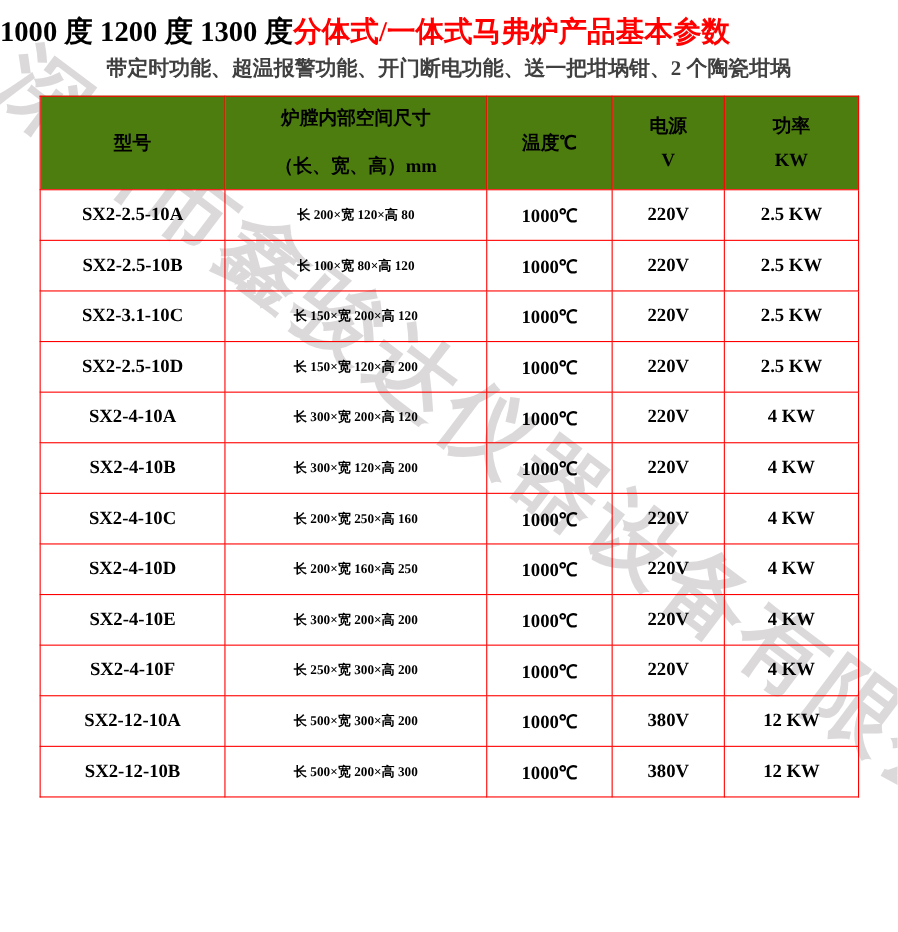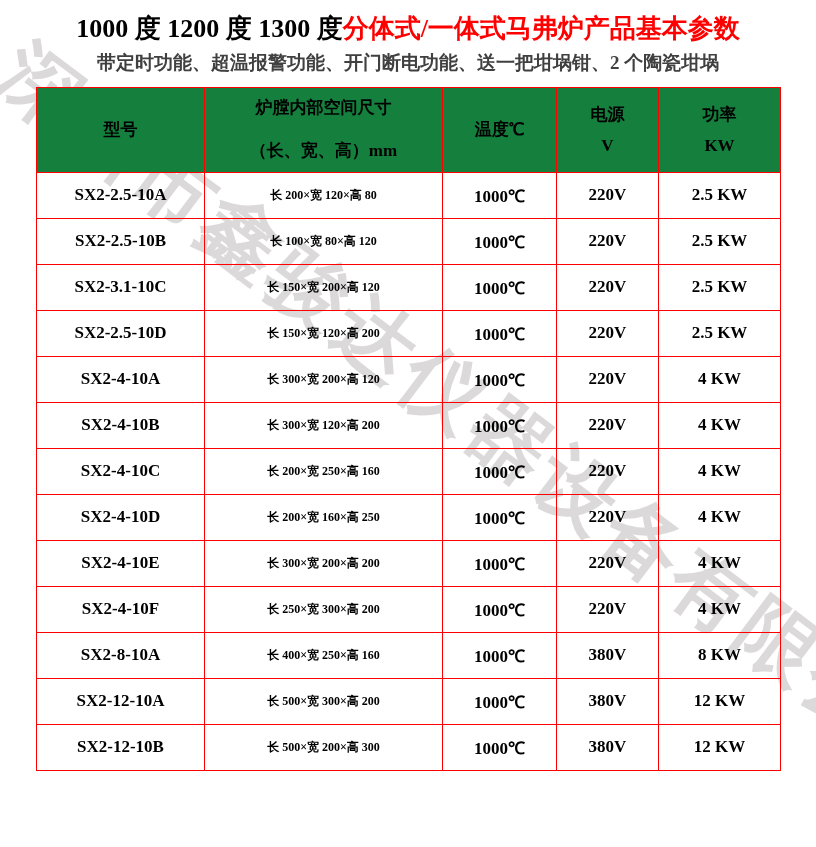--- a/index.html
+++ b/index.html
@@ -43,21 +43,21 @@
     font-weight: bold;
     color: rgba(190, 185, 185, 0.55);
     white-space: nowrap;
     transform: rotate(37deg);
     transform-origin: 0 0;
     letter-spacing: 4px;
   }
 
   
   .title-line1 {
-    text-align: center;
+    text-align: left;
     font-size: 26px;
     font-weight: bold;
     color: #000000;
     padding-top: 14px;
     line-height: 1.15;
     position: relative;
     z-index: 10;
     white-space: nowrap;
   }
   .title-line1 .red {
@@ -88,21 +88,21 @@
   }
   table.spec td, table.spec th {
     border: 1px solid #ff0000;
     text-align: center;
     vertical-align: middle;
     font-family: "Liberation Serif", serif;
     color: #000000;
     padding: 0;
   }
   thead th {
-    background: #15803d;
+    background: #4d7c0f;
     height: 84px;
     font-size: 17px;
     font-weight: bold;
   }
   thead th .sub {
     display: block;
     font-weight: bold;
     font-size: 17px;
     margin-top: 10px;
   }
@@ -235,27 +235,20 @@
             <td>4 KW</td>
           </tr>
           <tr>
             <td>SX2-4-10F</td>
             <td class="size">长 250×宽 300×高 200</td>
             <td>1000℃</td>
             <td>220V</td>
             <td>4 KW</td>
           </tr>
           <tr>
-            <td>SX2-8-10A</td>
-            <td class="size">长 400×宽 250×高 160</td>
-            <td>1000℃</td>
-            <td>380V</td>
-            <td>8 KW</td>
-          </tr>
-          <tr>
             <td>SX2-12-10A</td>
             <td class="size">长 500×宽 300×高 200</td>
             <td>1000℃</td>
             <td>380V</td>
             <td>12 KW</td>
           </tr>
           <tr>
             <td>SX2-12-10B</td>
             <td class="size">长 500×宽 200×高 300</td>
             <td>1000℃</td>

